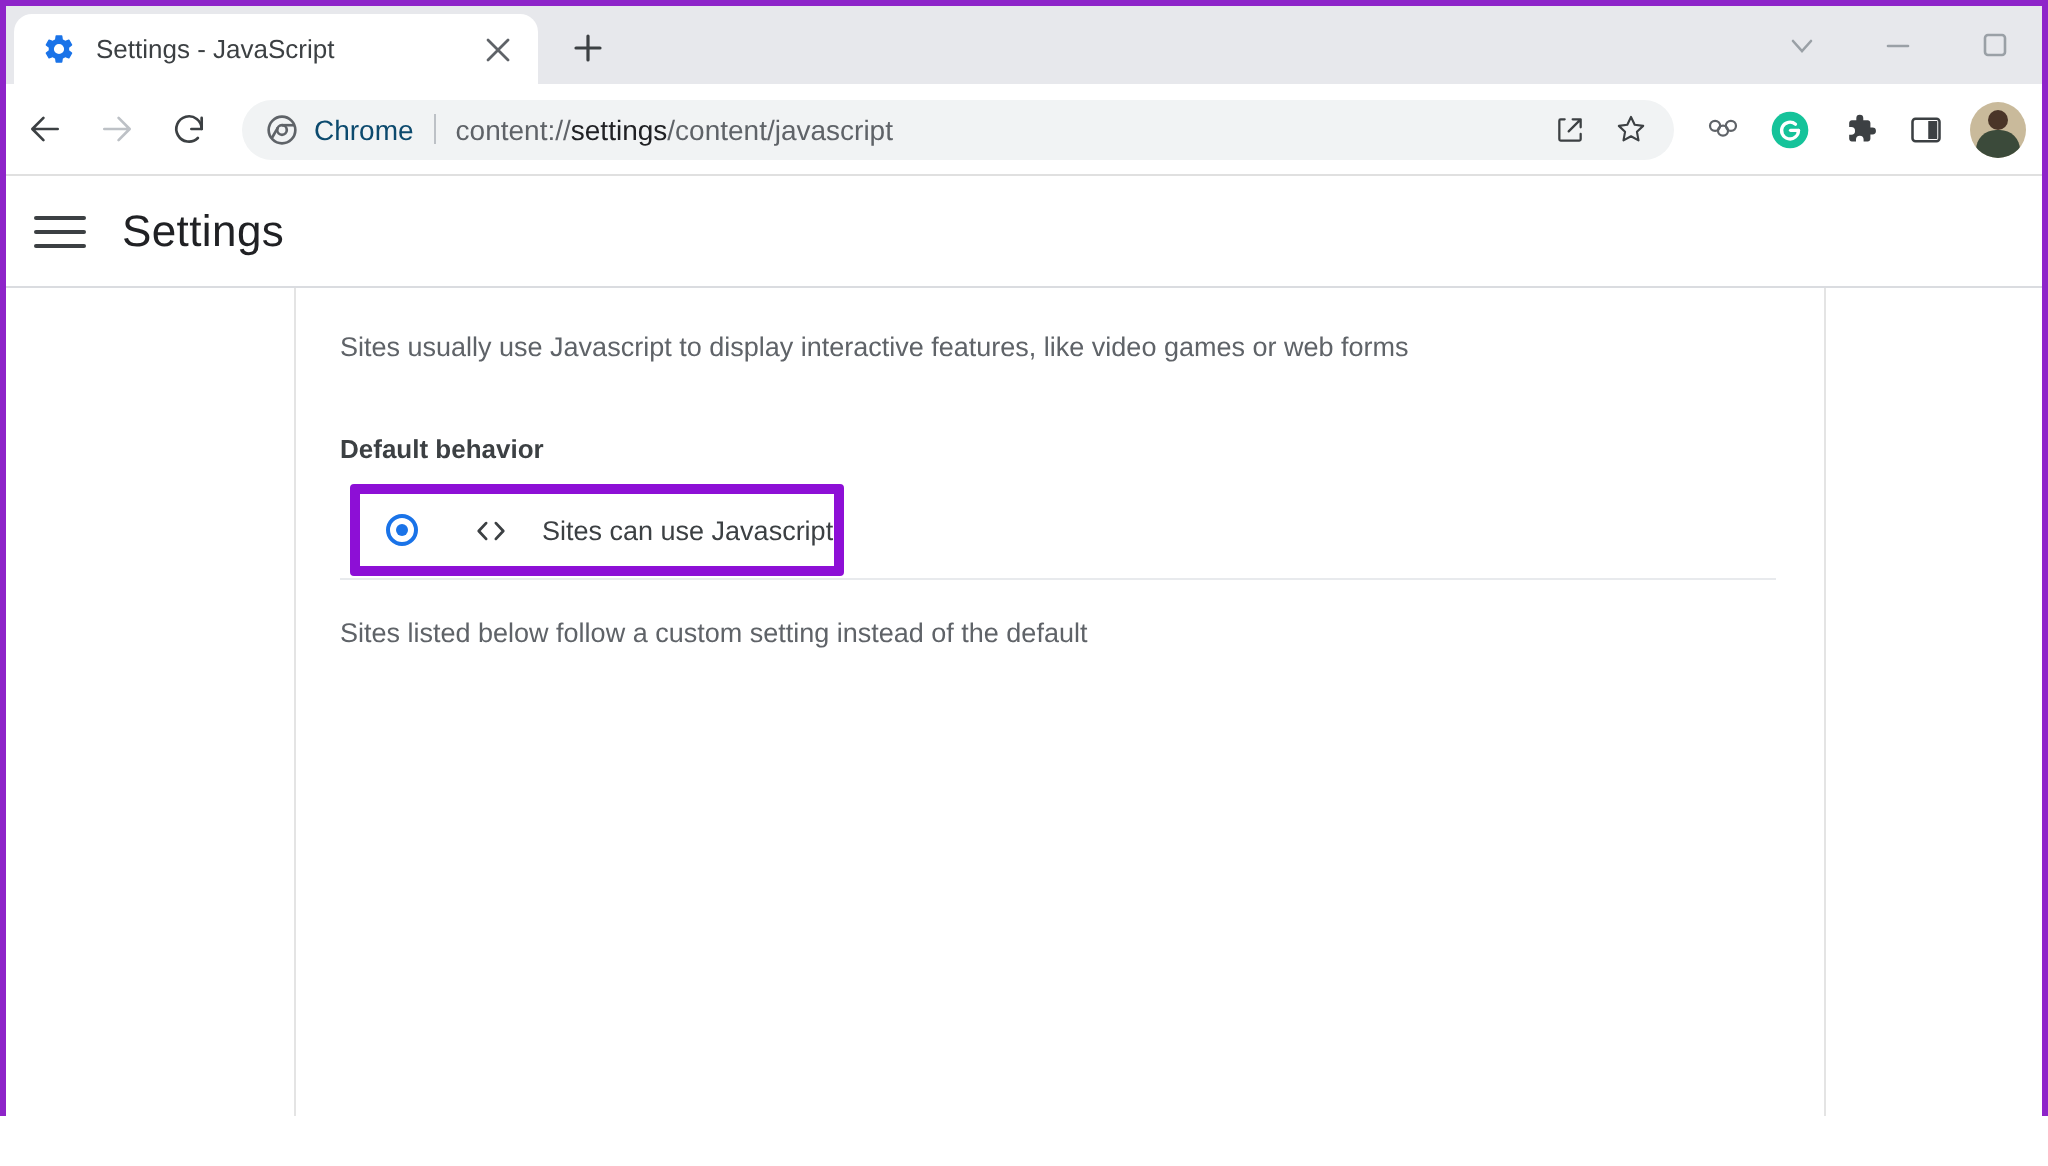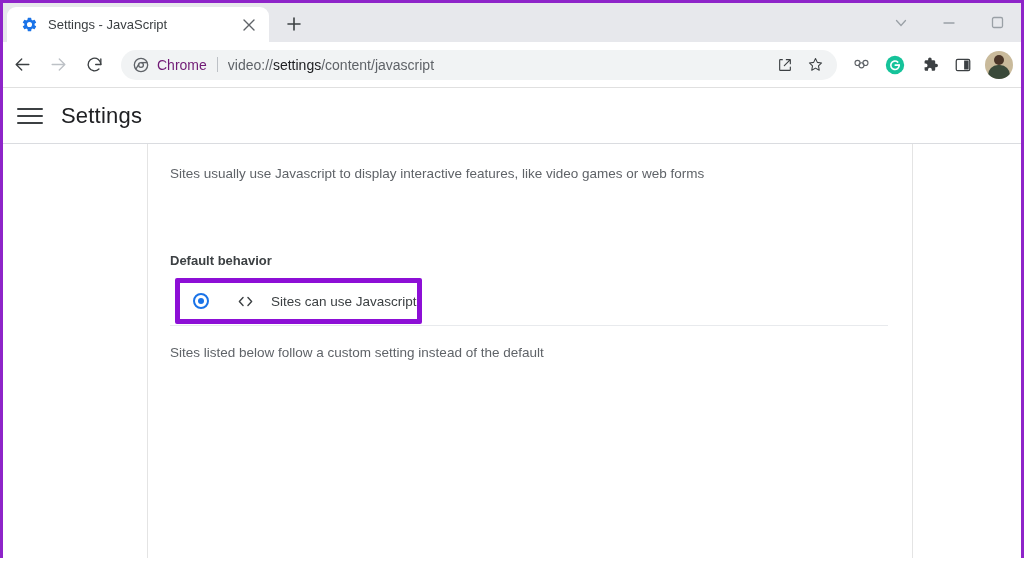--- a/index.html
+++ b/index.html
@@ -96,21 +96,21 @@
     margin: 0 6px 0 8px;
     background: #f1f3f4;
     border-radius: 16px;
     display: flex;
     align-items: center;
     padding: 0 8px 0 12px;
     gap: 0;
     min-width: 0;
   }
   #omnibox .chrome-logo { width: 16px; height: 16px; flex: 0 0 auto; margin-right: 8px;}
-  .sec-label { font-size: 14px; color: #701a75; white-space: nowrap; }
+  .sec-label { font-size: 14px; color: #0c4a6e; white-space: nowrap; }
   .sec-div {
     width: 1px; height: 15px; background: #bdc1c6;
     margin: 0 10px; flex: 0 0 auto;
   }
   #url {
     font-size: 14px;
     color: #5f6368;
     white-space: nowrap;
     overflow: hidden;
     text-overflow: ellipsis;
@@ -236,21 +236,21 @@
   
   .intro {
     font-size: 13.5px;
     color: #5f6368;
     margin-top: 22px;
   }
   .section-title {
     font-size: 13px;
     color: #3c4043;
     font-weight: bold;
-    margin-top: 72px;
+    margin-top: 36px;
   }
   .section-sub {
     font-size: 13.5px;
     color: #5f6368;
     margin-top: 19px;
   }
 
   
   #radio-group { margin-top: 8px; }
   .radio-row {
@@ -380,21 +380,21 @@
       <span class="chrome-logo">
         <svg width="16" height="16" viewBox="0 0 24 24">
           <circle cx="12" cy="12" r="10" fill="none" stroke="#5f6368" stroke-width="2"></circle>
           <circle cx="12" cy="12" r="3.6" fill="none" stroke="#5f6368" stroke-width="2"></circle>
           <path d="M12 8.4 H21.3" stroke="#5f6368" stroke-width="2"></path>
           <path d="M8.9 10.2 L4.2 18.4" stroke="#5f6368" stroke-width="2"></path>
         </svg>
       </span>
       <span class="sec-label">Chrome</span>
       <span class="sec-div"></span>
-      <span id="url"><span>video://</span><span class="host">settings</span><span>/content/javascript</span></span>
+      <span id="url"><span>content://</span><span class="host">settings</span><span>/content/javascript</span></span>
       <span class="omni-actions">
         <span class="omni-icon">
           <svg width="16" height="16" viewBox="0 0 24 24">
             <path d="M8 4 H5 a1 1 0 00-1 1 v14 a1 1 0 001 1 h14 a1 1 0 001-1 v-4" stroke="#3c4043" stroke-width="1.7" fill="none" stroke-linecap="round" stroke-linejoin="round"></path>
             <path d="M11 13 L20 4 M14 4 H20 V10" stroke="#3c4043" stroke-width="1.7" fill="none" stroke-linecap="round" stroke-linejoin="round"></path>
           </svg>
         </span>
         <span class="omni-icon">
           <svg width="17" height="17" viewBox="0 0 24 24">
             <path d="M12 3.5 l2.6 5.5 6 .8 -4.4 4.2 1.1 6 -5.3-2.9 -5.3 2.9 1.1-6 -4.4-4.2 6-.8z" stroke="#3c4043" stroke-width="1.5" fill="none" stroke-linejoin="round"></path>

